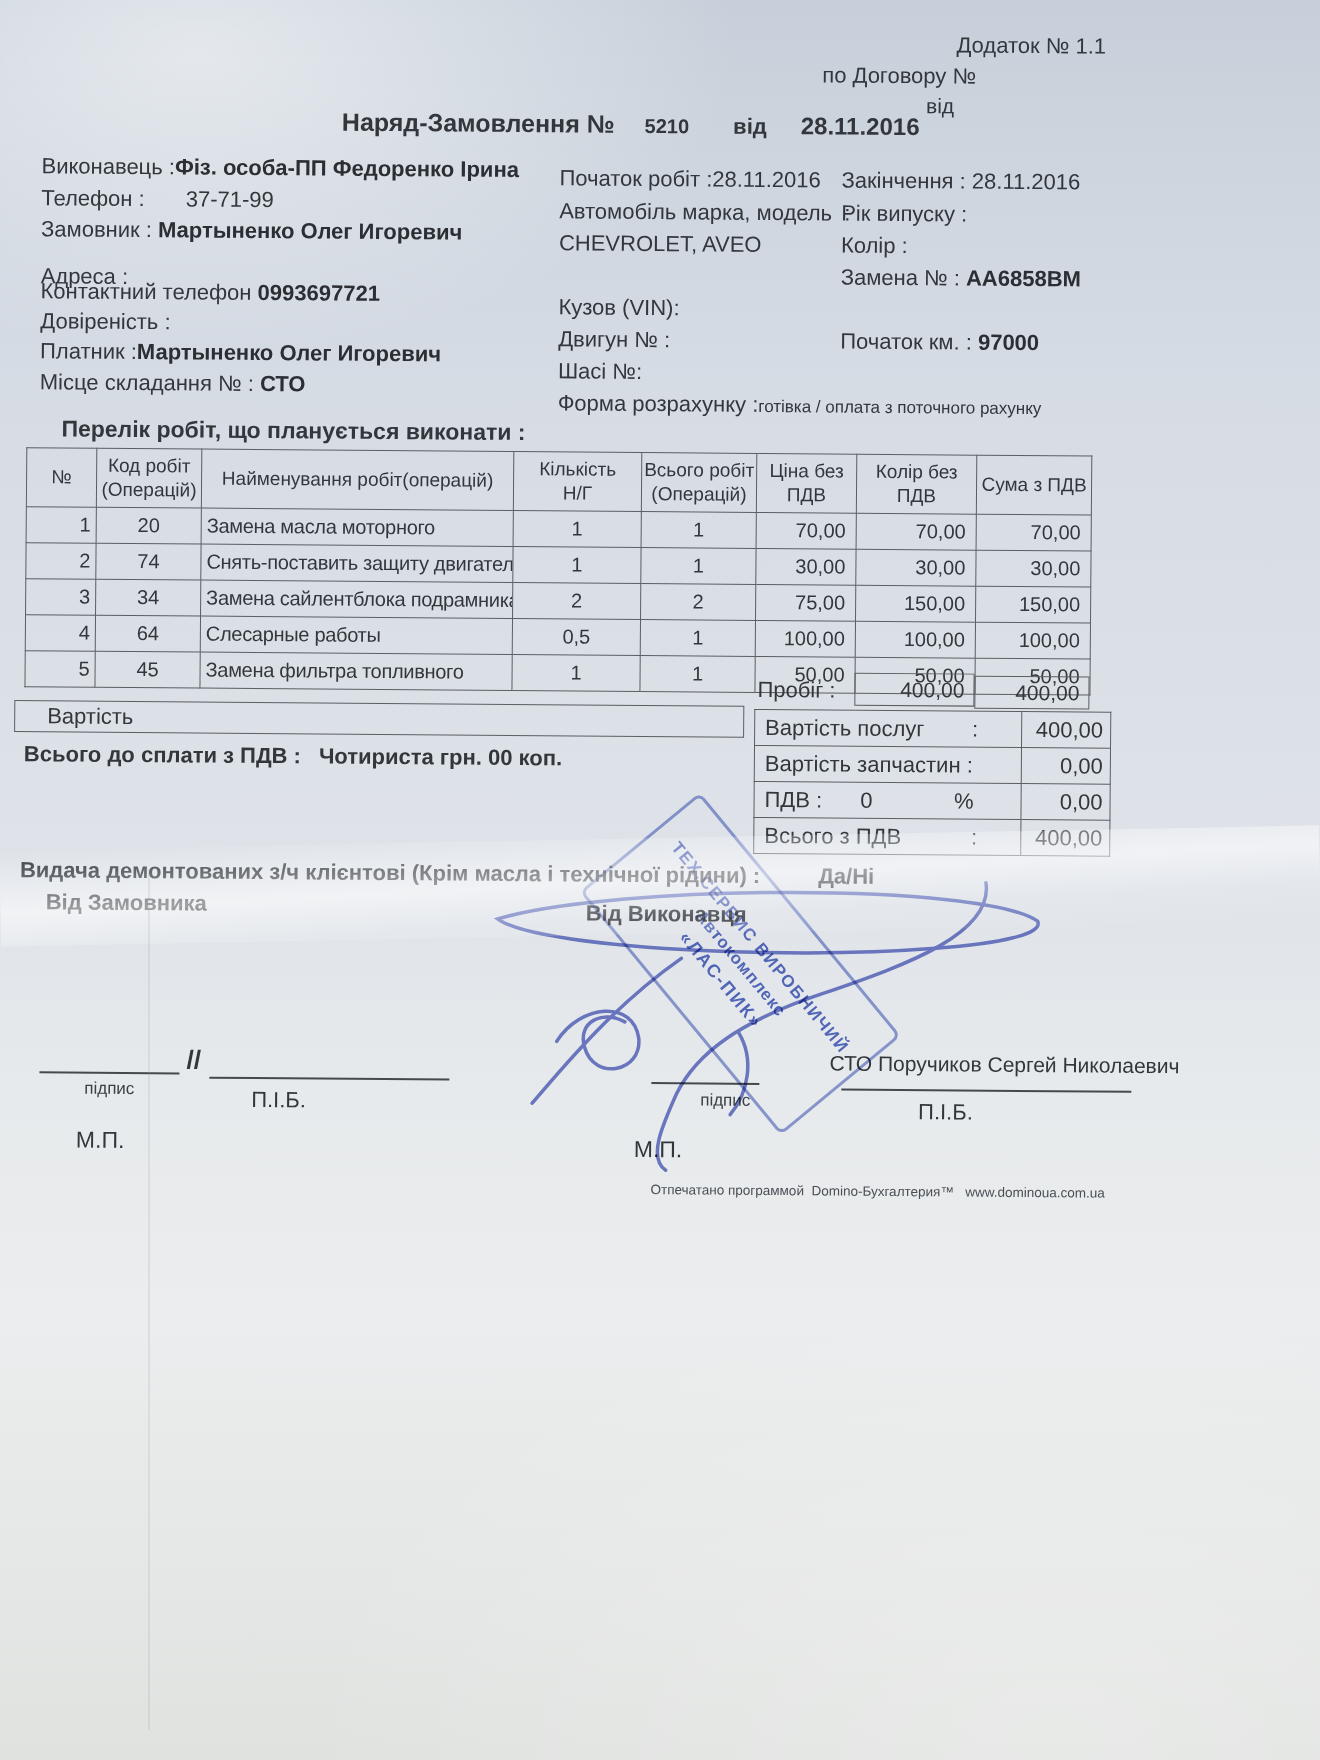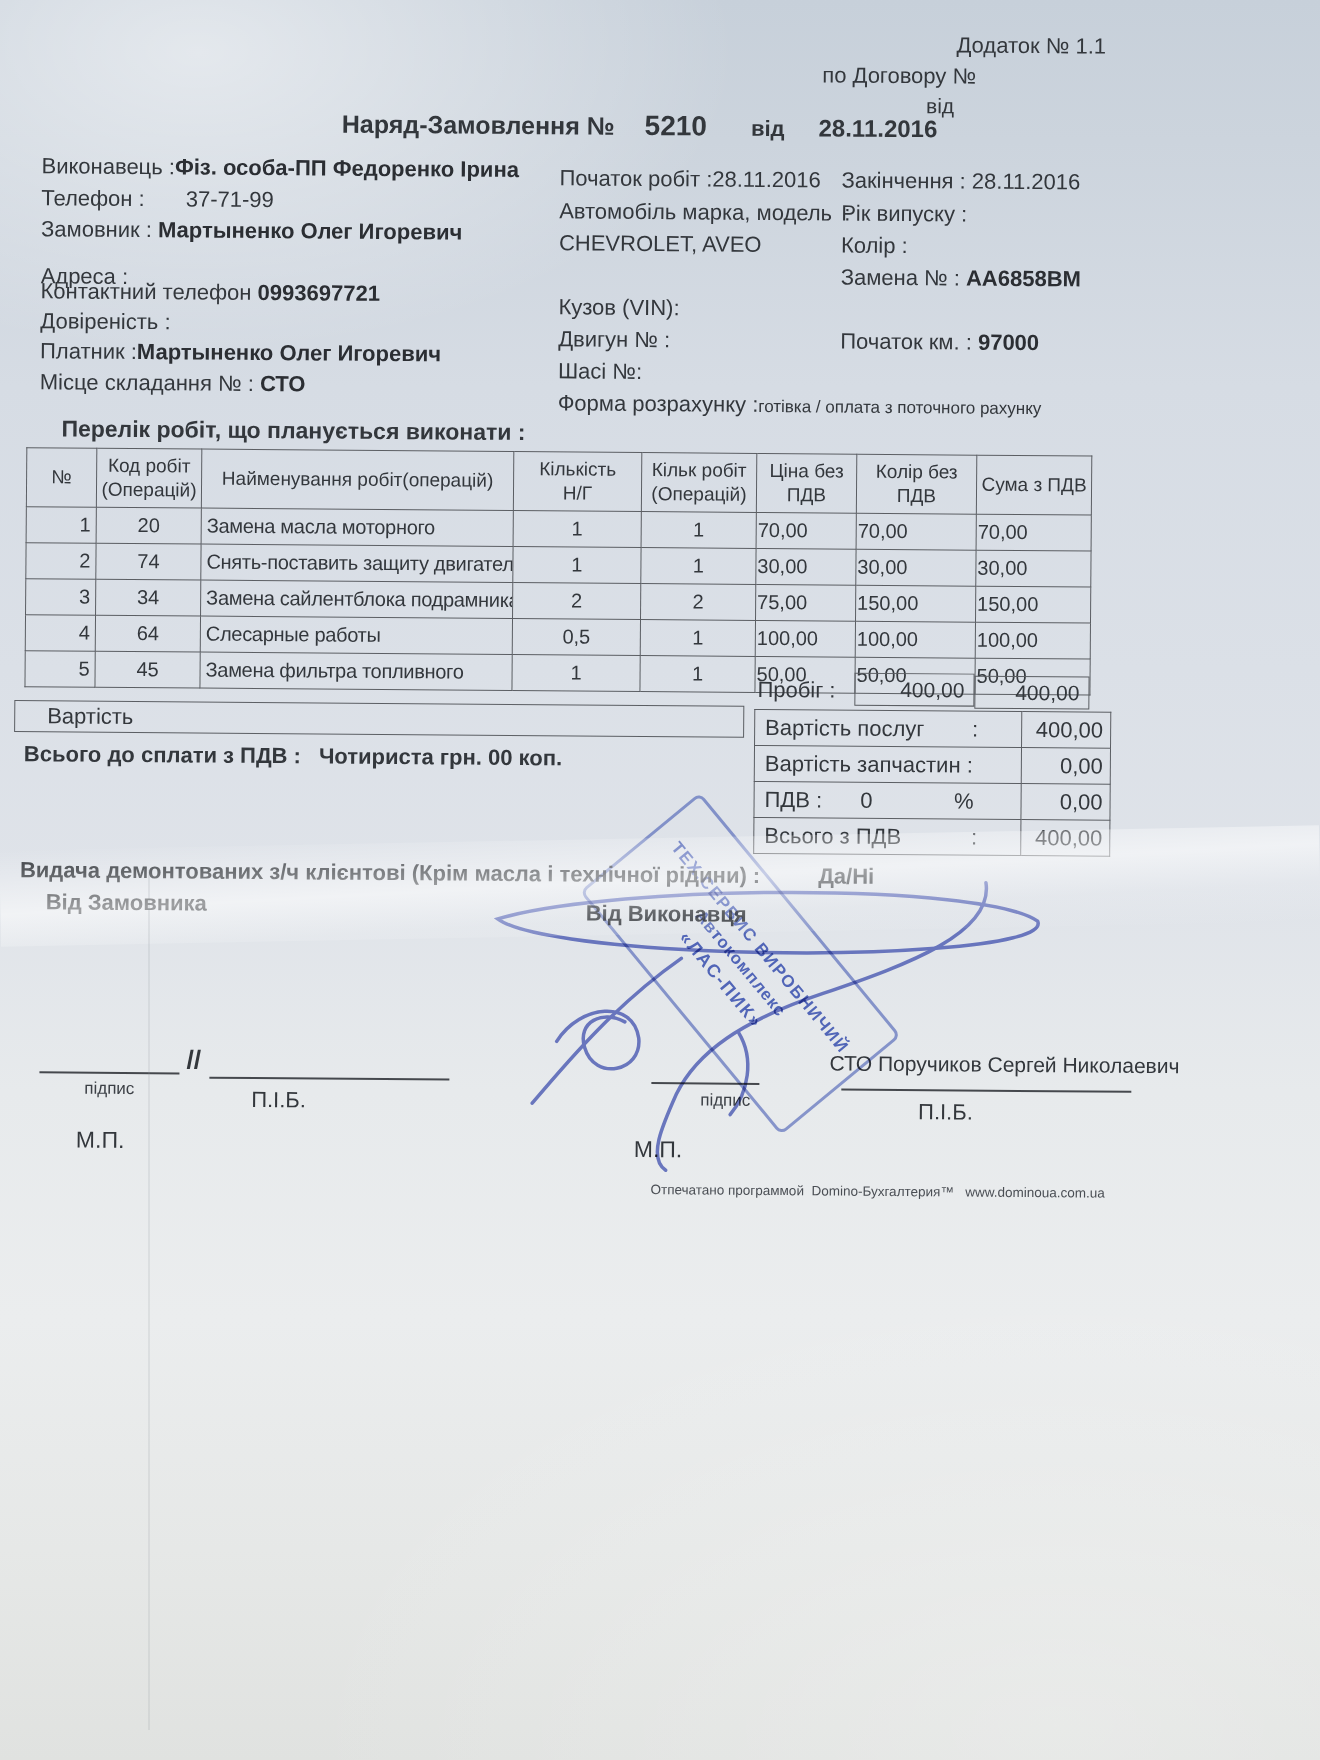--- a/index.html
+++ b/index.html
@@ -17,34 +17,34 @@
   .crease{position:absolute;left:148px;top:870px;width:2px;height:860px;background:rgba(140,148,158,.16);}
   .content{position:absolute;inset:0;transform:rotate(0.45deg);transform-origin:640px 620px;}
   .abs{position:absolute;}
   .t21{font-size:21px;} .t22{font-size:22px;} .t23{font-size:23px;}
   .b{font-weight:700;color:#2b2e33;}
   .line{display:flex;align-items:baseline;font-size:22px;white-space:nowrap;}
   .line .lbl{white-space:pre;}
   .line .val{white-space:pre;}
   .titlerow{display:flex;align-items:baseline;white-space:nowrap;}
   .titlerow .tt{font-size:25px;font-weight:700;}
-  .titlerow .tn{font-size:28px;font-weight:700;margin-left:30px;text-align:right;}
+  .titlerow .tn{font-size:20px;font-weight:700;margin-left:30px;text-align:right;}
   .titlerow .tv{font-size:22px;font-weight:600;margin-left:44px;}
   .titlerow .td{font-size:24px;font-weight:700;margin-left:34px;}
   .sect{font-size:23px;font-weight:700;}
   table.works{border-collapse:collapse;table-layout:fixed;width:1065px;}
   table.works th,table.works td{border:1px solid #5b5e63;overflow:hidden;}
   table.works th{height:58px;font-weight:400;font-size:19px;text-align:center;vertical-align:middle;padding:0 2px;}
   table.works th span{display:block;line-height:24px;}
   table.works td{height:33px;font-size:20px;vertical-align:middle;white-space:nowrap;}
   td.c-num{text-align:right;padding-right:5px;}
   td.c-code{text-align:center;}
   td.c-name{text-align:left;padding-left:5px;font-size:18px;letter-spacing:-0.3px;}
   td.c-qty{text-align:center;}
-  td.c-money{text-align:left;padding-right:10px;}
+  td.c-money{text-align:right;padding-right:10px;}
   .cellbox{height:33px;border:1px solid #5b5e63;font-size:21px;text-align:right;
     padding:4px 9px 0 0;box-sizing:border-box;}
   .costbox{width:730px;height:32px;border:1px solid #5b5e63;padding-left:32px;font-size:22px;
     display:flex;align-items:center;box-sizing:border-box;}
   table.totals{border-collapse:collapse;table-layout:fixed;width:335px;}
   table.totals td{border:1px solid #5b5e63;height:33px;font-size:22px;vertical-align:middle;}
   td.tl{width:255px;padding-left:10px;}
   td.tv2{width:80px;text-align:right;padding-right:7px;font-size:22px;}
   .spread{display:flex;justify-content:space-between;padding-right:42px;}
   .vatrow{display:flex;align-items:baseline;}
@@ -179,21 +179,21 @@
               <span>(Операцій)</span>
             </th>
           <th>
               <span>Найменування робіт(операцій)</span>
             </th>
           <th>
               <span>Кількість</span>
               <span>Н/Г</span>
             </th>
           <th>
-              <span>Кільк робіт</span>
+              <span>Всього робіт</span>
               <span>(Операцій)</span>
             </th>
           <th>
               <span>Ціна без</span>
               <span>ПДВ</span>
             </th>
           <th>
               <span>Колір без</span>
               <span>ПДВ</span>
             </th>

